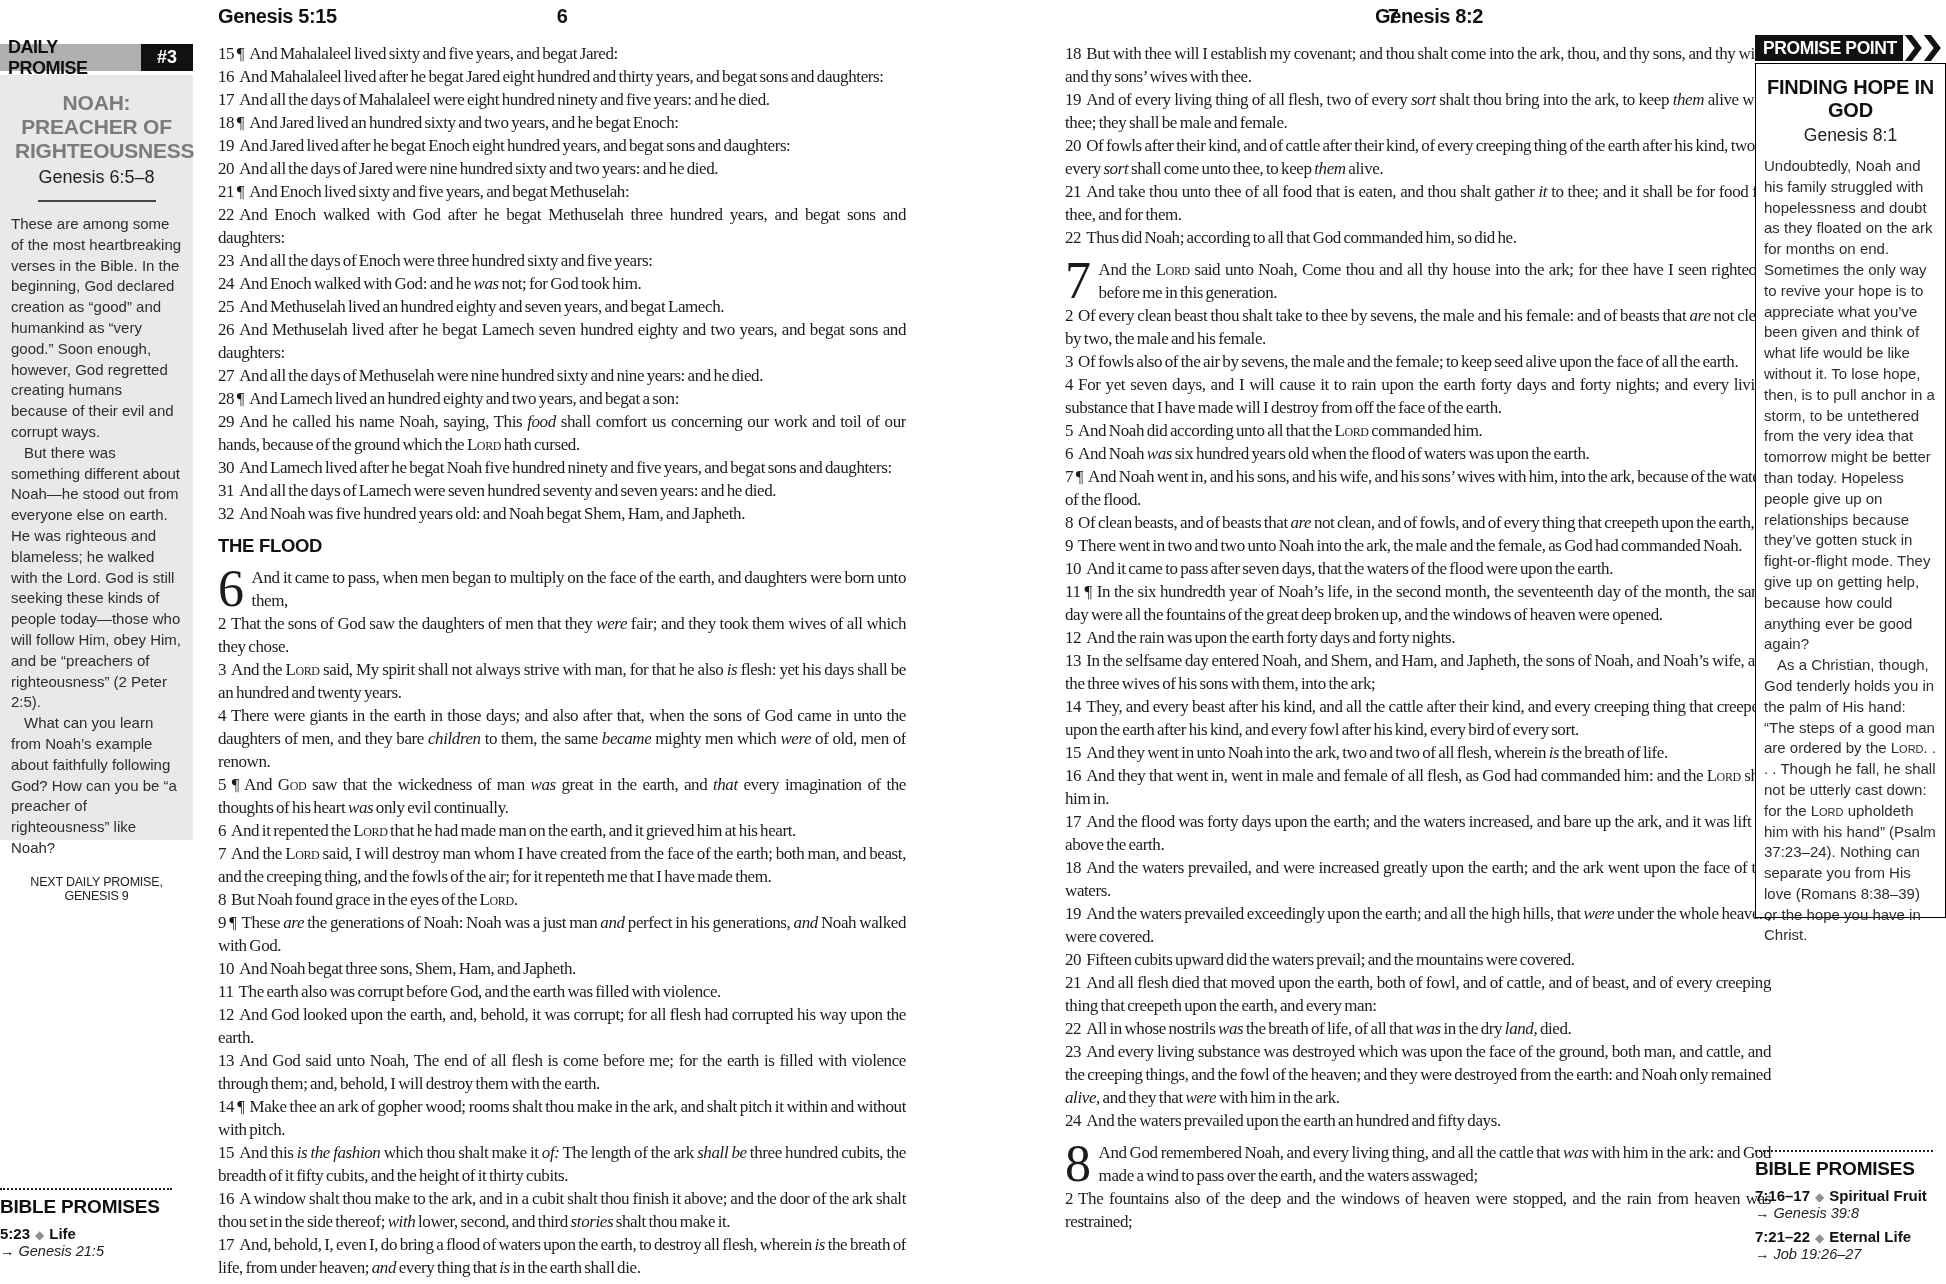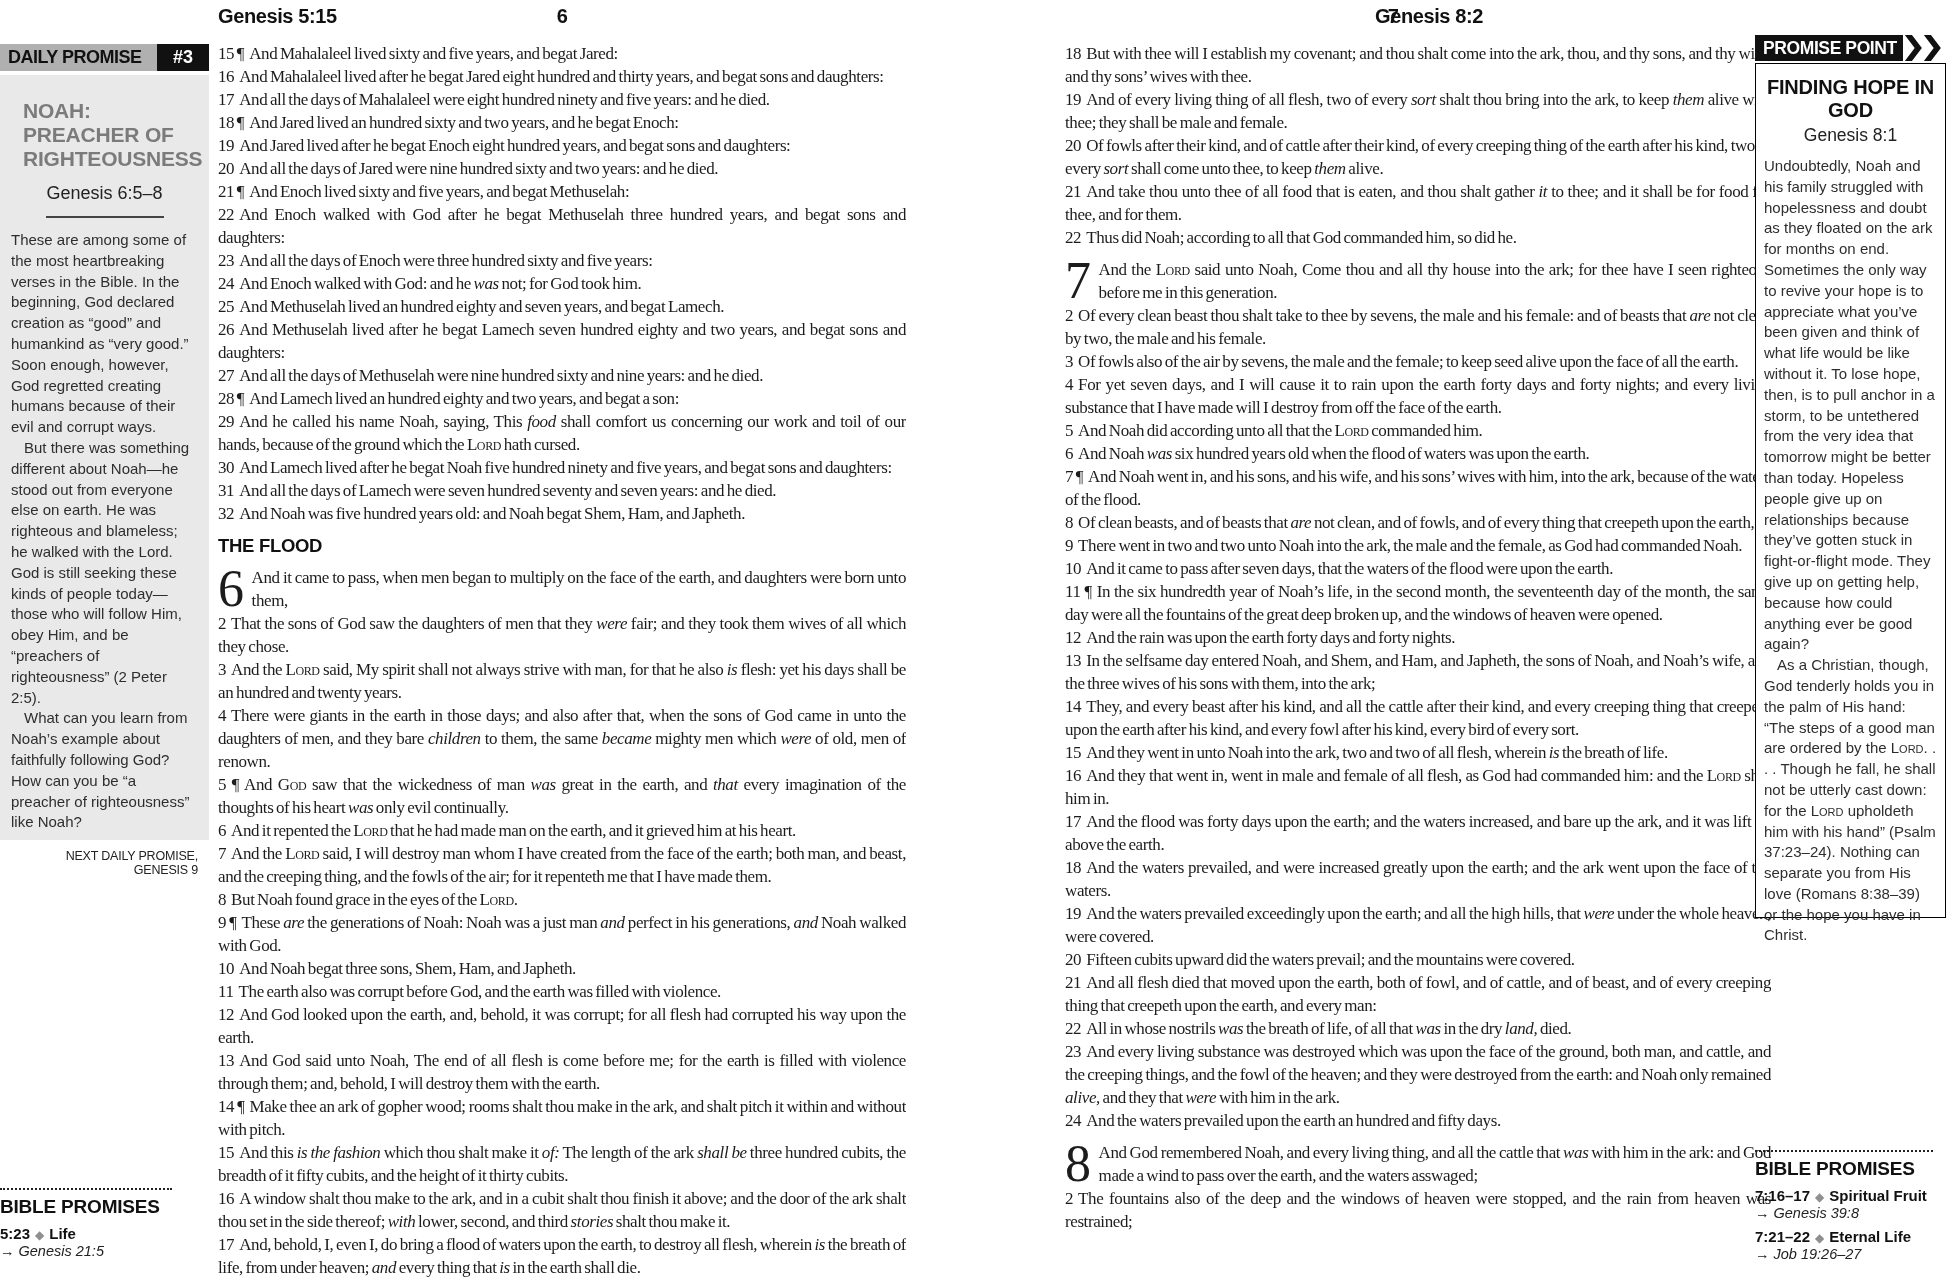--- a/index.html
+++ b/index.html
@@ -22,34 +22,34 @@
   .verse{margin:0;text-align:justify;font-size:17px;line-height:23px;
          letter-spacing:-0.4px;word-spacing:-1.2px;}
   .vnum{padding-right:5px;}
   .section-heading{font-family:"Liberation Sans","DejaVu Sans",sans-serif;
          font-size:18.5px;font-weight:700;letter-spacing:-0.3px;margin:10px 0 3px 0;color:#111;}
   .chapter-start{margin-top:9px;}
   .dropcap{float:left;font-size:52px;line-height:42px;padding:2px 8px 0 0;font-weight:400;}
   sc{font-variant:small-caps;font-variant-caps:small-caps;}
 
   
-  .daily-promise{position:absolute;left:0;top:44px;width:209px;}
+  .daily-promise{position:absolute;left:0;top:44px;width:193px;}
   .dp-tab{display:flex;height:27px;margin-bottom:4px;}
   .dp-tab-label{background:#b0b0b0;color:#111;flex:1;display:flex;align-items:center;
        padding-left:8px;font-weight:700;font-size:18px;letter-spacing:-0.5px;}
   .dp-tab-num{background:#111;color:#fff;width:52px;display:flex;align-items:center;
        justify-content:center;font-weight:700;font-size:18px;}
   .dp-body{background:#e9e9e9;padding:12px 11px 10px 11px;height:743px;}
-  .dp-title{margin:12px;text-align:left;font-size:21px;line-height:24px;color:#7b7b7b;
+  .dp-title{margin:4px;text-align:center;font-size:21px;line-height:24px;color:#7b7b7b;
        font-weight:700;letter-spacing:-0.2px;}
   .dp-ref{text-align:center;font-size:18px;margin-top:3px;color:#222;}
   .dp-rule{width:118px;border-top:2px solid #444;margin:12px auto 12px auto;}
   .sb-par{margin:0;font-size:15px;line-height:20.8px;color:#2e2e2e;}
   .indent{text-indent:13px;}
-  .dp-footer{margin-top:16px;font-size:12.5px;letter-spacing:-0.2px;color:#222;text-align:right;}
+  .dp-footer{margin-top:16px;font-size:12.5px;letter-spacing:-0.2px;color:#222;text-align:center;}
 
   
   .promise-point{position:absolute;left:1755px;top:35px;width:191px;}
   .pp-banner{display:flex;align-items:stretch;height:26px;}
   .pp-banner-label{background:#111;color:#fff;font-weight:700;font-size:17.5px;
        letter-spacing:-0.4px;display:flex;align-items:center;padding:0 6px 0 8px;}
   .chev{width:17px;background:#111;margin-left:2px;
        clip-path:polygon(0 0,42% 0,100% 50%,42% 100%,0 100%,58% 50%);}
   .pp-box{border:1px solid #000000;margin-top:2px;padding:10px 8px;height:833px;background:#fff;}
   .pp-title{margin:2px 0 0 0;text-align:center;font-size:20px;line-height:23px;color:#111;

